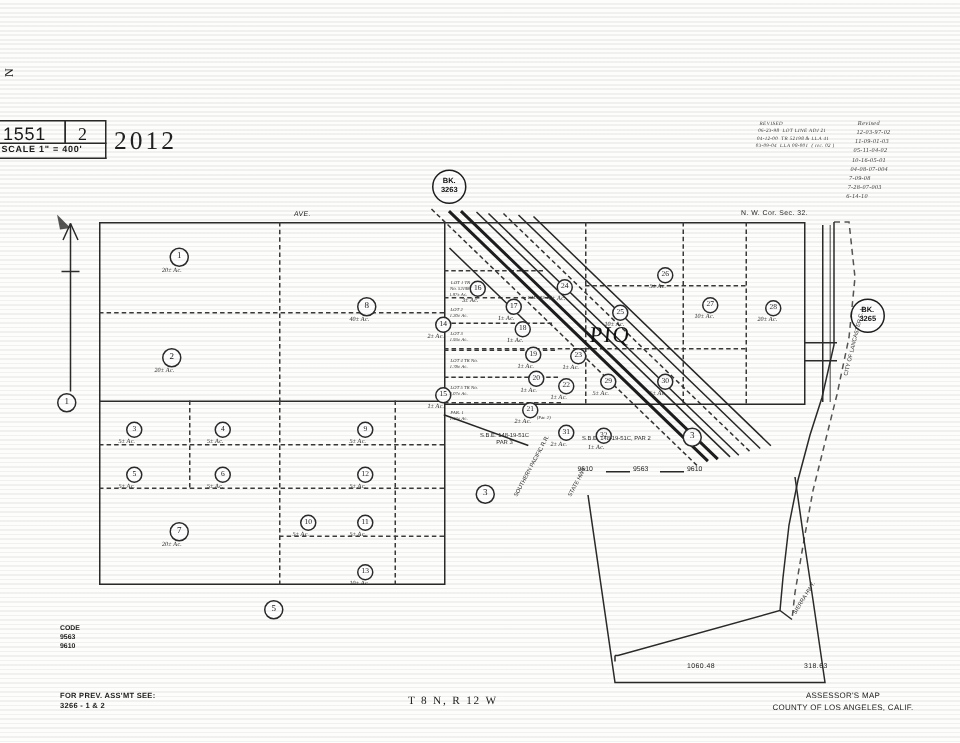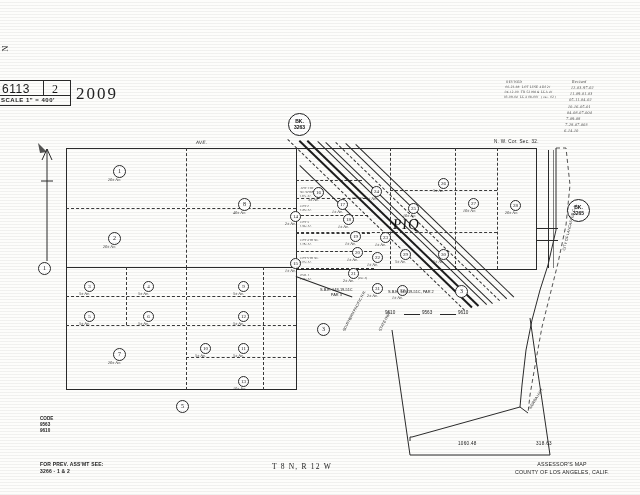--- a/index.html
+++ b/index.html
@@ -130,24 +130,24 @@
      background:repeating-linear-gradient(0deg,#000 0 1px,transparent 1px 3px);}
 </style>
 </head>
 <body>
 
 <div id="sheet">
 
   <div class="hdr-box" id="hdr-book"></div>
   <div class="hdr-box" id="hdr-page"></div>
   <div class="hdr-box" id="hdr-scale"></div>
-  <div class="hdr-txt" id="hdr-book-t">6113</div>
+  <div class="hdr-txt" id="hdr-book-t">1551</div>
   <div class="hdr-txt" id="hdr-page-t">2</div>
   <div class="hdr-txt" id="hdr-scale-t">SCALE 1" = 400'</div>
-  <div class="hdr-txt" id="hdr-year">2009</div>
+  <div class="hdr-txt" id="hdr-year">2012</div>
 
   <div class="revblk" id="rev-a">REVISED
 06-23-98  LOT LINE ADJ 21
 04-12-00  TR 52198 &amp; LLA 41
 03-09-04  LLA 08-001  ( rec. 02 )</div>
   <div class="revblk" id="rev-b">Revised
 12-03-97-02
 11-09-01-03
 05-11-04-02
 10-16-05-01

